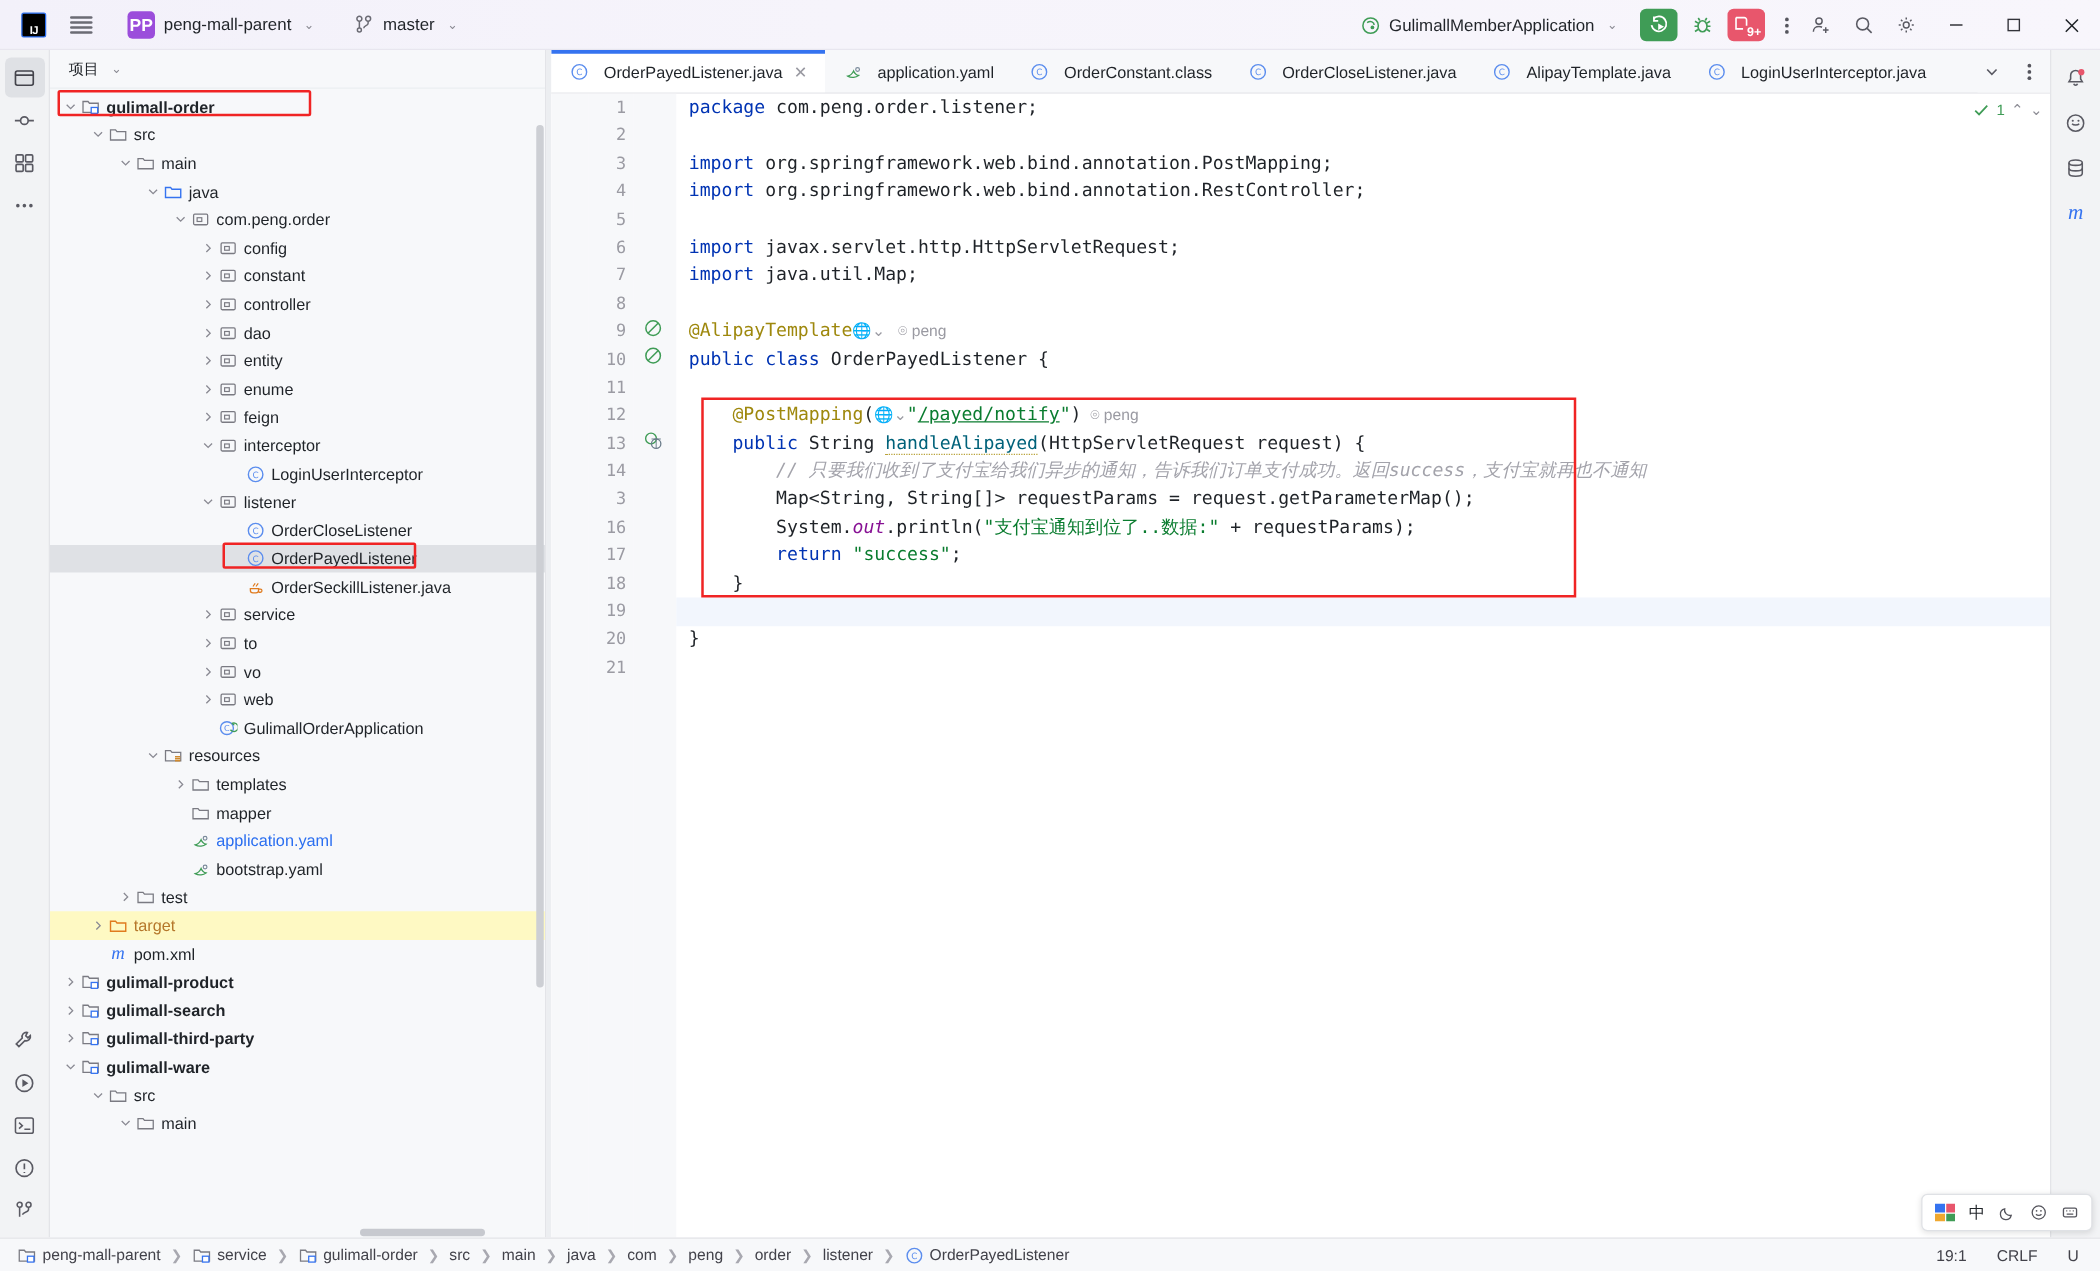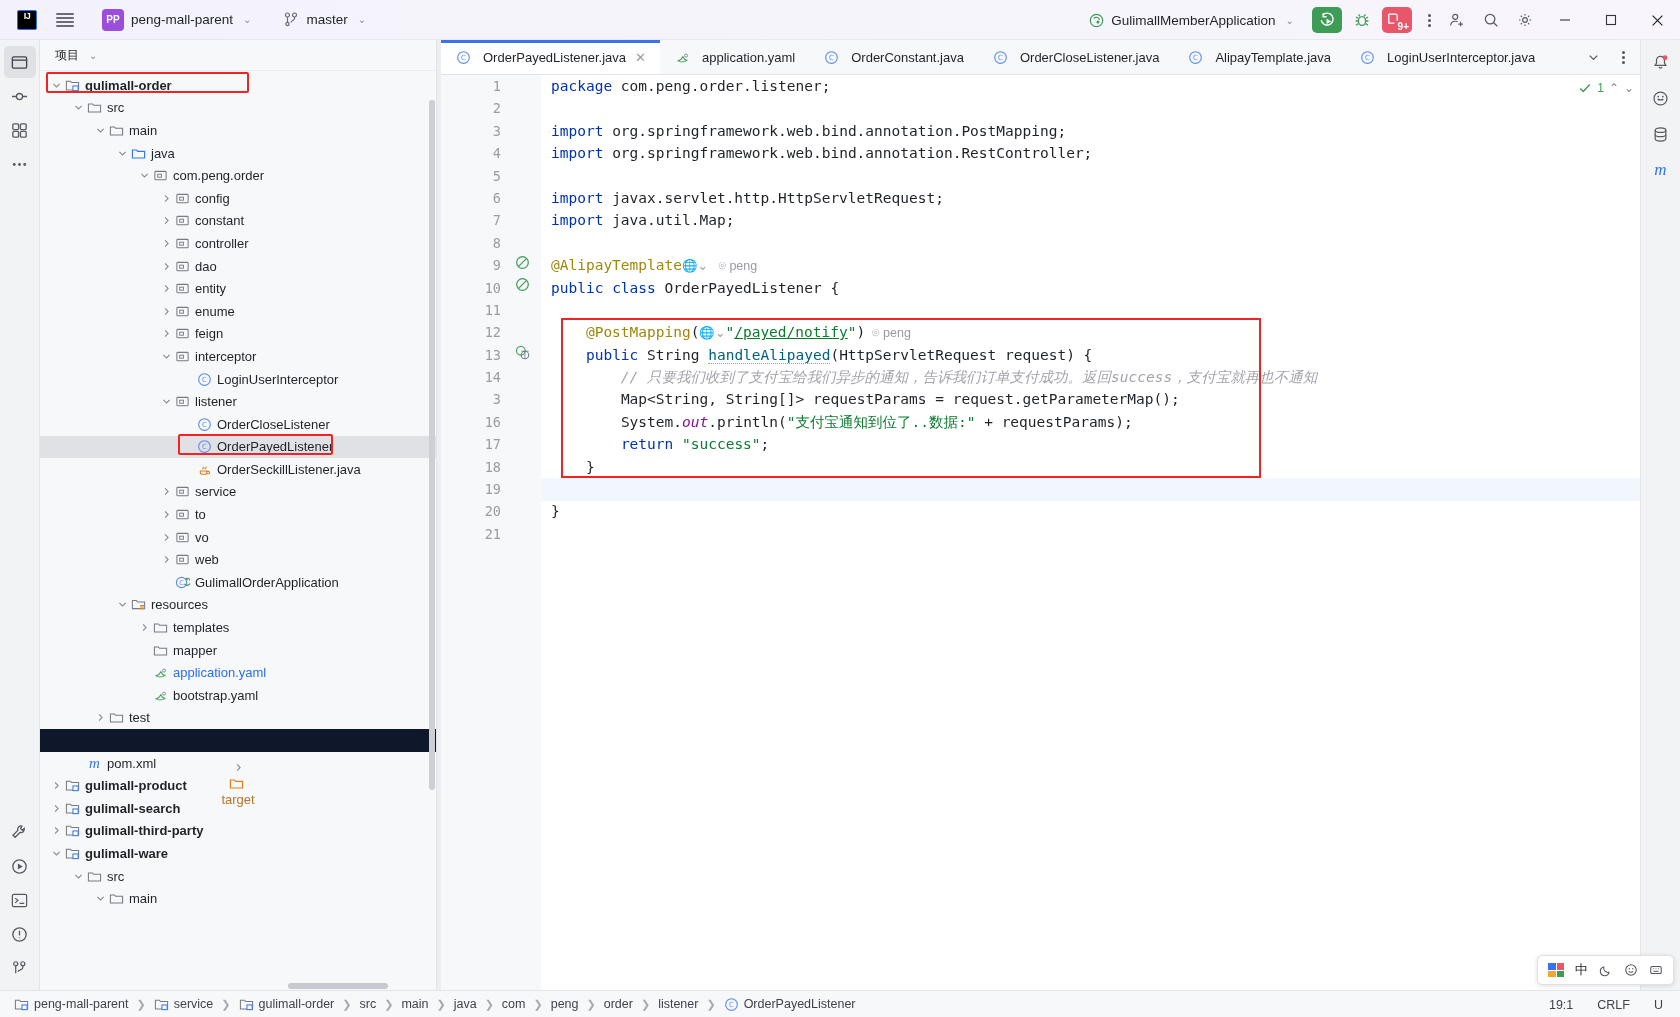--- a/index.html
+++ b/index.html
@@ -18,33 +18,33 @@
   .titlebar {
     height: 40px; flex: 0 0 40px;
     background: linear-gradient(90deg,#f3f1fa 0%,#f6f4fb 40%,#f8f6fc 100%);
     display: flex; align-items: center;
     border-bottom: 1px solid #e8e6ef;
     position: relative;
   }
   .ij-logo {
     width: 20px; height: 20px; margin-left: 17px;
     background: #000; border-radius: 2px;
-    display: flex; align-items: flex-start; justify-content: center;
+    display: flex; align-items: flex-end; justify-content: center;
     color: #fff; font-size: 9px; font-weight: bold; letter-spacing: -0.5px;
     border: 1px solid #2a6ef0;
   }
   .burger { margin-left: 19px; width: 18px; height: 14px; display: flex; flex-direction: column; justify-content: space-between; cursor: pointer; }
   .burger i { display: block; height: 2px; background: #6b6b74; border-radius: 1px; }
   .proj-chip {
     margin-left: 22px; display: flex; align-items: center; gap: 7px; cursor: pointer;
     padding: 3px 6px; border-radius: 4px;
   }
   .proj-badge {
     width: 22px; height: 22px; border-radius: 4px; background: #9b4ddb;
-    color: #fff; font-size: 10px; font-weight: bold;
+    color: #fff; font-size: 14px; font-weight: bold;
     display: flex; align-items: center; justify-content: center;
   }
   .proj-name { font-size: 13.5px; color: #1f2328; }
   .chev { color: #8a8a93; font-size: 10px; margin-left: 3px; }
   .branch-chip { margin-left: 20px; display: flex; align-items: center; gap: 7px; cursor: pointer; padding: 3px 6px; border-radius: 4px; }
   .branch-name { font-size: 13.5px; color: #1f2328; }
 
   .tb-right { position: absolute; right: 0; top: 0; height: 40px; display: flex; align-items: center; }
   .runcfg { display: flex; align-items: center; gap: 7px; cursor: pointer; padding: 4px 8px; border-radius: 4px; }
   .runcfg-label { font-size: 13.5px; }
@@ -81,21 +81,21 @@
   }
   .rail-btn.active { background: #dfe1e5; }
 
   
   .proj-panel { width: 397px; flex: 0 0 397px; background: #f7f8fa; border-right: 1px solid #e3e4e8; display: flex; flex-direction: column; min-height: 0; position: relative; }
   .proj-header { height: 31px; display: flex; align-items: center; padding-left: 15px; gap: 7px; border-bottom: 1px solid #eceef1; }
   .proj-header-title { font-size: 12px; color: #1f2328; }
   .tree { flex: 1; overflow: hidden; position: relative; padding-top: 3px; }
   .trow { height: 22.6px; display: flex; align-items: center; font-size: 13px; white-space: nowrap; cursor: default; position: relative; }
   .trow.selected { background: #dfe1e5; }
-  .trow.highlighted-yellow { background: #0f172a; flex-direction: column; }
+  .trow.highlighted-yellow { background: #fef9c3; }
   .tw { width: 16px; flex: 0 0 16px; display: flex; align-items: center; justify-content: center; color: #8a8a93; font-size: 9px; }
   .ticon { width: 17px; flex: 0 0 17px; display: flex; align-items: center; justify-content: center; margin-right: 4px; }
   .tlabel { font-size: 13px; }
   .tlabel.bold { font-weight: bold; }
   .tlabel.blue { color: #2a6ef0; }
   .tlabel.orange { color: #b5772b; }
   .redbox { position: absolute; border: 2.5px solid #f02424; border-radius: 2px; pointer-events: none; }
 
   
   .vsplit { width: 4px; flex: 0 0 4px; background: #eceef1; cursor: col-resize; }
@@ -904,21 +904,21 @@
             </span>
             <span>application.yaml</span>
           </div>
           <div class="tab">
             <span class="ticon">
               <svg width="15" height="15" viewBox="0 0 16 16">
                 <circle cx="8" cy="8" r="6.2" fill="none" stroke="#5b8dee" stroke-width="1.2"></circle>
                 <text x="8" y="11" font-size="7.5" fill="#5b8dee" text-anchor="middle" font-family="DejaVu Sans">C</text>
               </svg>
             </span>
-            <span>OrderConstant.java</span>
+            <span>OrderConstant.class</span>
           </div>
           <div class="tab">
             <span class="ticon">
               <svg width="15" height="15" viewBox="0 0 16 16">
                 <circle cx="8" cy="8" r="6.2" fill="none" stroke="#5b8dee" stroke-width="1.2"></circle>
                 <text x="8" y="11" font-size="7.5" fill="#5b8dee" text-anchor="middle" font-family="DejaVu Sans">C</text>
               </svg>
             </span>
             <span>OrderCloseListener.java</span>
           </div>

